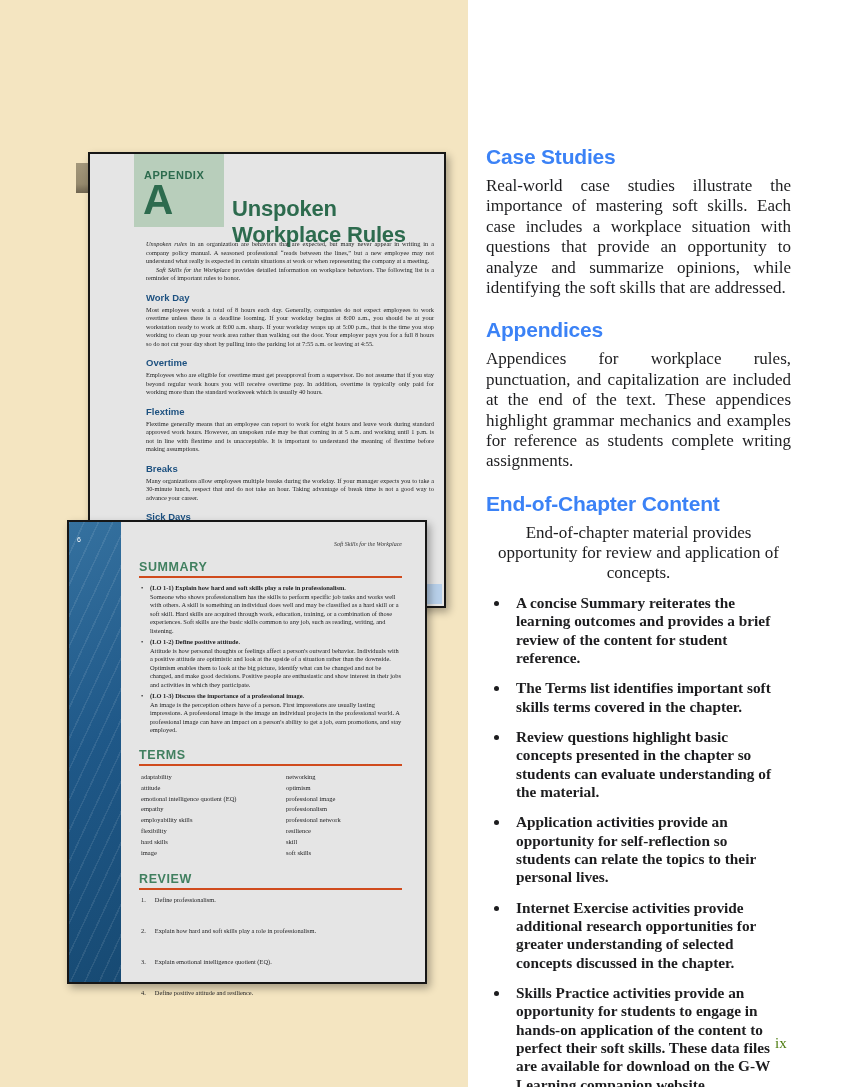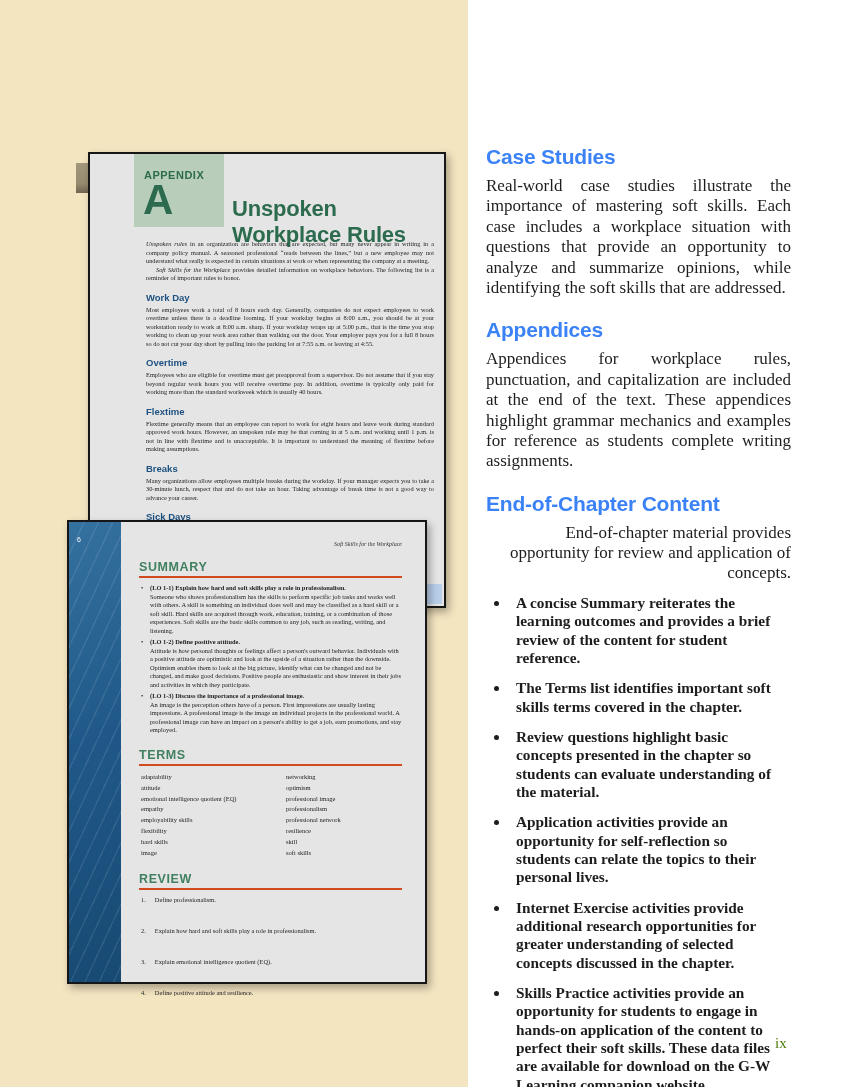--- a/index.html
+++ b/index.html
@@ -93,21 +93,21 @@
   }
   .right-col h2{
     font-family:"Liberation Sans",sans-serif;font-weight:bold;
     font-size:21px;color:#3b82f6;margin:20px 0 7px 0;letter-spacing:-0.2px;
   }
   .right-col h2:first-child{margin-top:0;}
   .right-col p{
     margin:0;font-size:17px;line-height:1.2;text-align:justify;
     hyphens:auto;-webkit-hyphens:auto;
   }
-  .right-col p.nj{text-align:right;}
+  .right-col p.nj{text-align:center;}
   .bullets{list-style:disc;margin:10px 16px 0 24px;padding:0;font-weight:bold;}
   .bullets li{
     font-size:15.3px;line-height:1.2;margin-bottom:12px;padding-left:6px;
     hyphens:auto;-webkit-hyphens:auto;
   }
   .folio{
     position:absolute;left:775px;top:1035px;font-size:15px;color:#4d7c0f;
   }
 </style>
 </head>

